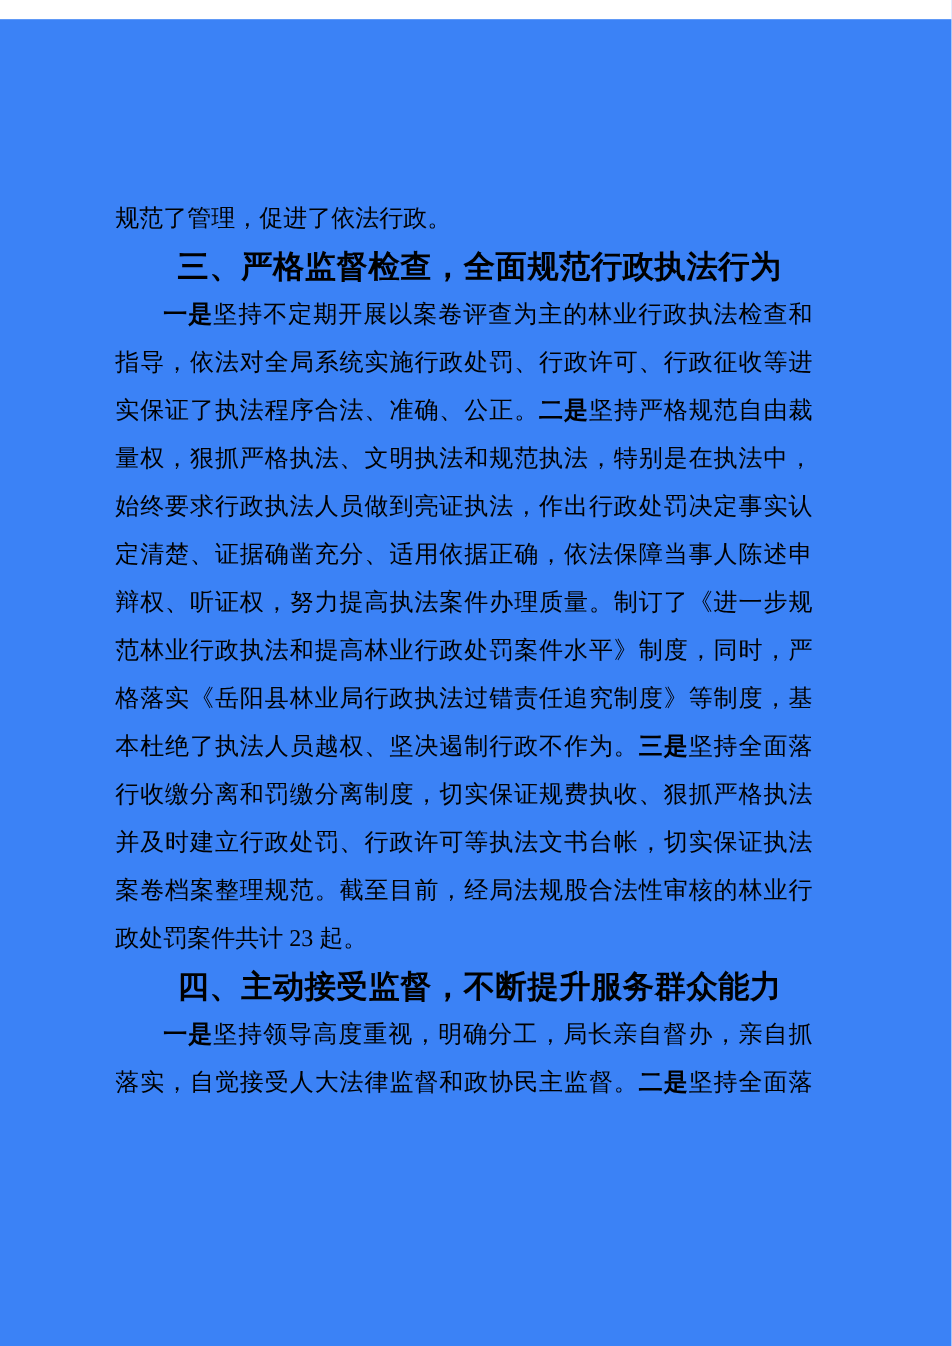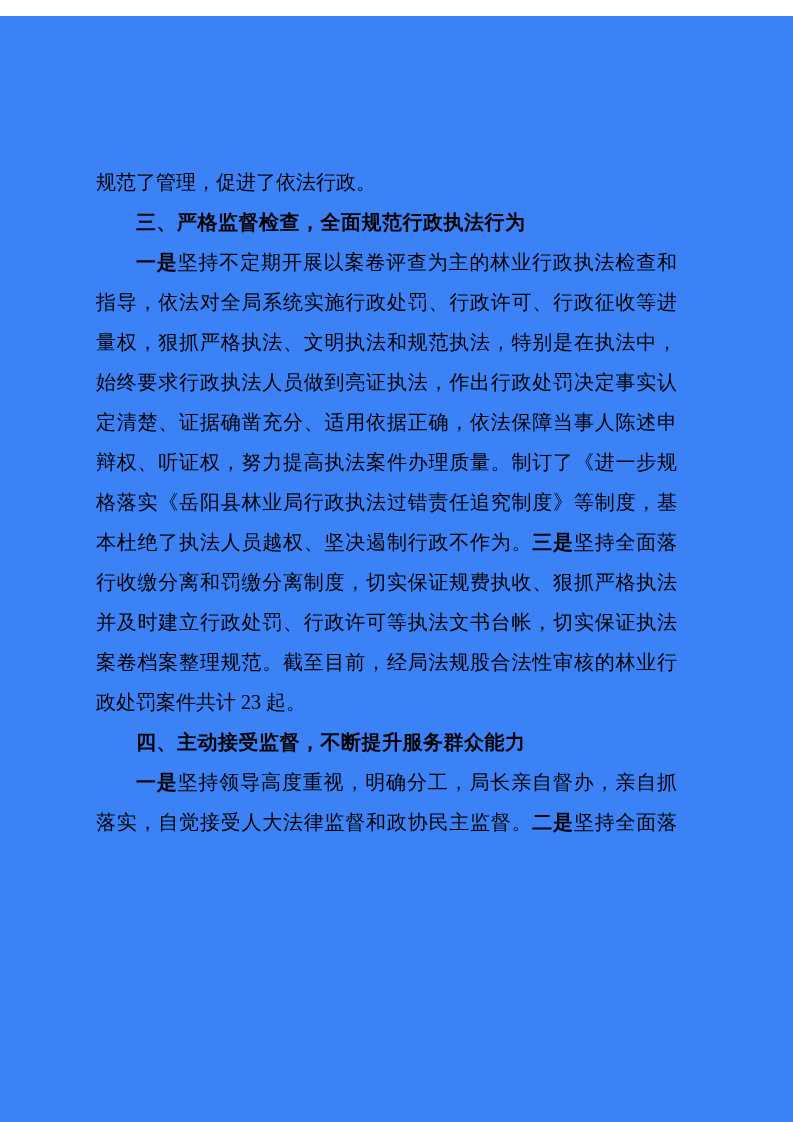--- a/index.html
+++ b/index.html
@@ -33,42 +33,44 @@
     white-space: normal;
     text-align: justify;
     text-align-last: justify;
   }
   .line.indent {
     text-indent: 2em;
   }
   .line.heading {
     font-family: "Liberation Sans", "DejaVu Sans", sans-serif;
     font-weight: bold;
-    font-size: 20px;
+    font-size: 26px;
     letter-spacing: 0.5px;
   }
   .seg { font-family: inherit; }
   .seg.bold {
     font-family: "Liberation Sans", "DejaVu Sans", sans-serif;
     font-weight: bold;
   }
 </style>
 </head>
 <body>
 
 <div class="page">
   <div class="doc-body" id="doc-body">
       <div class="line body"><span class="seg">规范了管理，促进了依法行政。</span></div>
       <div class="line heading indent"><span class="seg bold">三、严格监督检查，全面规范行政执法行为</span></div>
       <div class="line body indent justify"><span class="seg bold">一是</span><span class="seg">坚持不定期开展以案卷评查为主的林业行政执法检查和</span></div>
       <div class="line body justify"><span class="seg">指导，依法对全局系统实施行政处罚、行政许可、行政征收等进</span></div>
+      <div class="line body justify"><span class="seg">实保证了执法程序合法、准确、公正。</span><span class="seg bold">二是</span><span class="seg">坚持严格规范自由裁</span></div>
       <div class="line body justify"><span class="seg">量权，狠抓严格执法、文明执法和规范执法，特别是在执法中，</span></div>
       <div class="line body justify"><span class="seg">始终要求行政执法人员做到亮证执法，作出行政处罚决定事实认</span></div>
       <div class="line body justify"><span class="seg">定清楚、证据确凿充分、适用依据正确，依法保障当事人陈述申</span></div>
       <div class="line body justify"><span class="seg">辩权、听证权，努力提高执法案件办理质量。制订了《进一步规</span></div>
+      <div class="line body justify"><span class="seg">范林业行政执法和提高林业行政处罚案件水平》制度，同时，严</span></div>
       <div class="line body justify"><span class="seg">格落实《岳阳县林业局行政执法过错责任追究制度》等制度，基</span></div>
       <div class="line body justify"><span class="seg">本杜绝了执法人员越权、坚决遏制行政不作为。</span><span class="seg bold">三是</span><span class="seg">坚持全面落</span></div>
       <div class="line body justify"><span class="seg">行收缴分离和罚缴分离制度，切实保证规费执收、狠抓严格执法</span></div>
       <div class="line body justify"><span class="seg">并及时建立行政处罚、行政许可等执法文书台帐，切实保证执法</span></div>
       <div class="line body justify"><span class="seg">案卷档案整理规范。截至目前，经局法规股合法性审核的林业行</span></div>
       <div class="line body"><span class="seg">政处罚案件共计 23 起。</span></div>
       <div class="line heading indent"><span class="seg bold">四、主动接受监督，不断提升服务群众能力</span></div>
       <div class="line body indent justify"><span class="seg bold">一是</span><span class="seg">坚持领导高度重视，明确分工，局长亲自督办，亲自抓</span></div>
       <div class="line body justify"><span class="seg">落实，自觉接受人大法律监督和政协民主监督。</span><span class="seg bold">二是</span><span class="seg">坚持全面落</span></div>
     </div>

